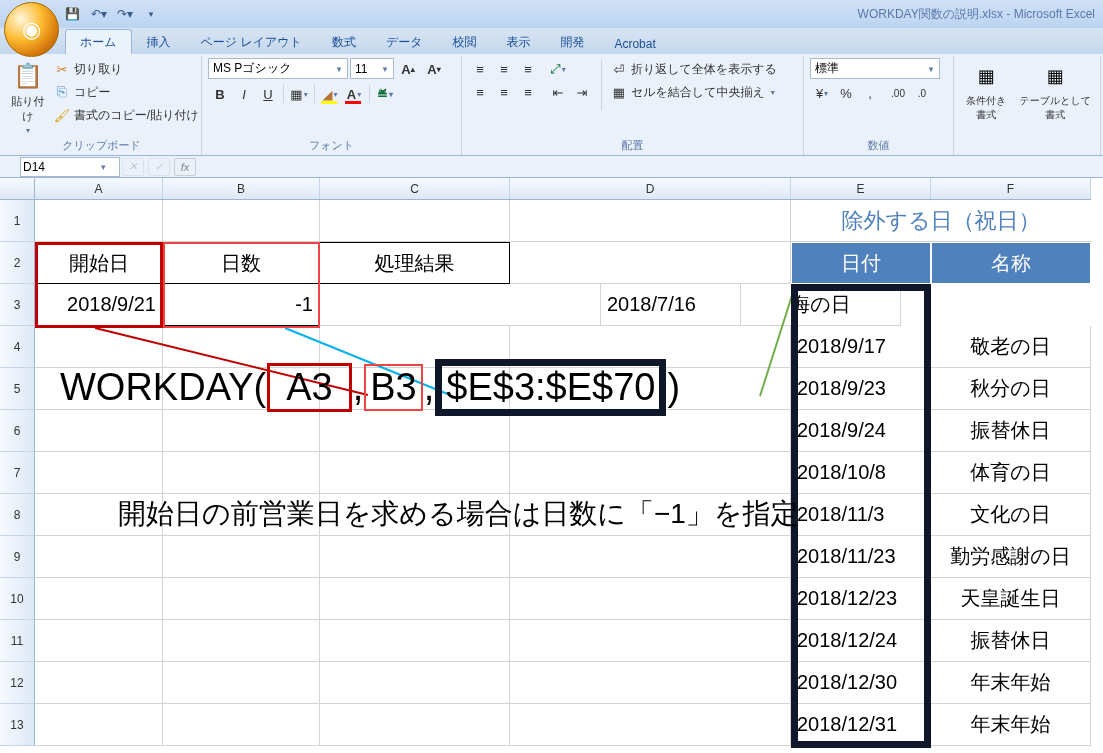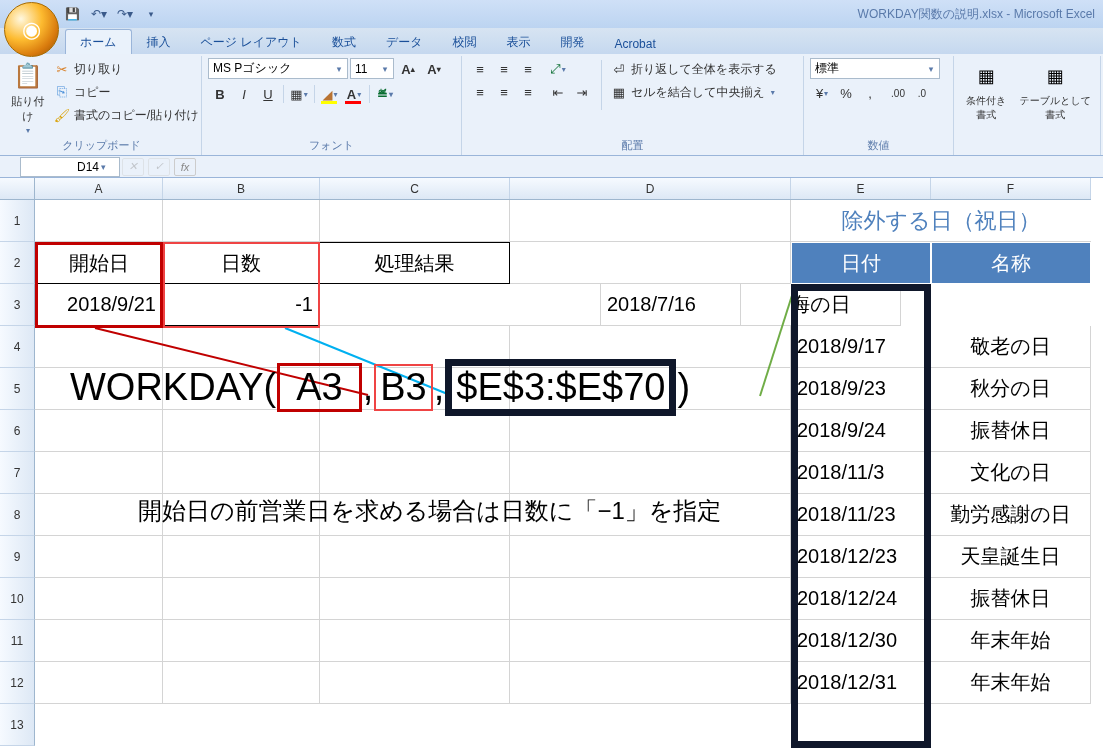--- a/index.html
+++ b/index.html
@@ -24,21 +24,21 @@
 .srow{display:flex;align-items:center;gap:4px;height:22px;padding:0 2px;white-space:nowrap;color:#333}
 .srow .icn{width:16px;height:16px;display:flex;align-items:center;justify-content:center;font-size:13px}
 .combo{border:1px solid #abc;background:#fff;display:flex;align-items:center;height:21px;padding:0 2px}
 .combo input{border:none;outline:none;font-size:12px;background:transparent}
 .combo .dd{width:14px;text-align:center;color:#5a7aaa;font-size:9px}
 .btn-row{display:flex;gap:0}
 .rbtn{border:0;background:transparent;width:24px;height:22px;display:flex;align-items:center;justify-content:center;font-size:13px;color:#333;position:relative}
 .rbtn.dd::after{content:"▾";font-size:8px;margin-left:1px;color:#5a7aaa}
 .namebox-bar{height:22px;background:#eaf1fa;border-bottom:1px solid #9ab5d9;display:flex;align-items:center}
 .namebox{width:100px;height:20px;border:1px solid #abc;background:#fff;margin:0 2px 0 20px;display:flex;align-items:center}
-.namebox input{border:none;outline:none;width:80px;text-align:right;font-size:12px}
+.namebox input{border:none;outline:none;width:80px;text-align:left;font-size:12px}
 .fx-area{display:flex;align-items:center;gap:4px;flex:1}
 .fx-btn{width:22px;height:18px;border:1px solid #ccc;display:flex;align-items:center;justify-content:center;color:#888;font-style:italic;border-radius:2px;font-size:11px}
 .fx-btn.disabled{opacity:.4}
 .formula-input{flex:1;height:18px;border:none;background:transparent;outline:none}
 .sheet{background:#fff;position:relative;height:575px;overflow:hidden}
 .col-headers{display:flex;height:22px;background:linear-gradient(#f6faff,#dde8f5);border-bottom:1px solid #9eb6ce;position:absolute;left:0;top:0}
 .corner{width:35px;border-right:1px solid #9eb6ce;background:linear-gradient(#f6faff,#dde8f5)}
 .ch{border-right:1px solid #c5d5e8;display:flex;align-items:center;justify-content:center;color:#333;font-size:12px}
 .row-headers{position:absolute;left:0;top:22px;width:35px}
 .rh{height:42px;border-bottom:1px solid #c5d5e8;border-right:1px solid #9eb6ce;background:linear-gradient(90deg,#f6faff,#dde8f5);display:flex;align-items:center;justify-content:center;color:#333;font-size:12px}
@@ -308,20 +308,28 @@
           <div class="cell cc"></div>
           <div class="cell cd"></div>
           <div class="cell ce">2018/9/24</div>
           <div class="cell cf jc">振替休日</div>
         </div>
         <div class="grow">
           <div class="cell ca"></div>
           <div class="cell cb"></div>
           <div class="cell cc"></div>
           <div class="cell cd"></div>
+          <div class="cell ce">2018/10/8</div>
+          <div class="cell cf jc">体育の日</div>
+        </div>
+        <div class="grow">
+          <div class="cell ca"></div>
+          <div class="cell cb"></div>
+          <div class="cell cc"></div>
+          <div class="cell cd"></div>
           <div class="cell ce">2018/11/3</div>
           <div class="cell cf jc">文化の日</div>
         </div>
         <div class="grow">
           <div class="cell ca"></div>
           <div class="cell cb"></div>
           <div class="cell cc"></div>
           <div class="cell cd"></div>
           <div class="cell ce">2018/11/23</div>
           <div class="cell cf jc">勤労感謝の日</div>
@@ -365,23 +373,23 @@
     <line x1="60" y1="128" x2="333" y2="195" stroke="#c00000" stroke-width="2"></line>
     <line x1="250" y1="128" x2="415" y2="195" stroke="#00b0f0" stroke-width="2"></line>
     <line x1="760" y1="86" x2="725" y2="196" stroke="#70ad47" stroke-width="2"></line>
   </svg>
 
   <div class="box-red" style="position:absolute;left:35px;top:64px;width:128px;height:86px;pointer-events:none"></div>
   <div class="box-blue" style="position:absolute;left:163px;top:64px;width:157px;height:86px;pointer-events:none"></div>
   <div class="box-green" style="position:absolute;left:791px;top:106px;width:140px;height:464px;pointer-events:none"></div>
 
   <div class="formula-big">
-    <span style="margin-left:34px">WORKDAY(</span>
+    <span style="margin-left:24px">WORKDAY(</span>
     <span class="box-red" style="padding:0 16px">A3</span>
     <span>,</span>
     <span class="box-blue" style="padding:0 4px">B3</span>
     <span>,</span>
     <span class="box-green" style="padding:0 4px">$E$3:$E$70</span>
     <span>)</span>
   </div>
 
-  <div style="position:absolute;left:138px;top:317px;font-size:24px">開始日の前営業日を求める場合は日数に「−1」を指定</div>
+  <div style="position:absolute;left:118px;top:317px;font-size:28px">開始日の前営業日を求める場合は日数に「−1」を指定</div>
 </div>
 
 </body></html>

